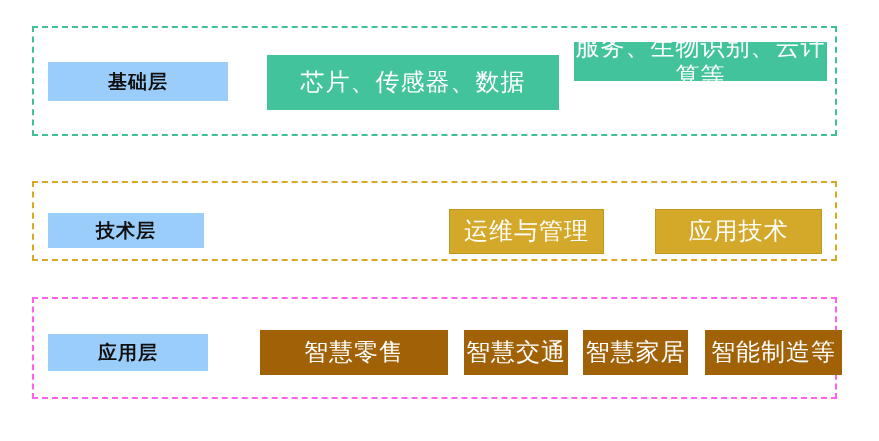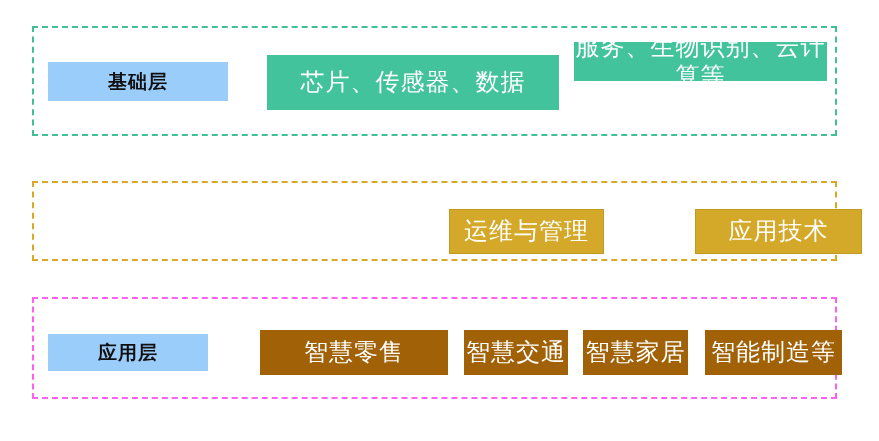--- a/index.html
+++ b/index.html
@@ -97,21 +97,21 @@
     border: none;
   }
 
   
   .n-f1 { left: 267px; top: 55px;  width: 292px; height: 55px; }
   .n-f2 { left: 574px; top: 42px;  width: 253px; height: 39px; }
 
   
   .n-t1 { left: 266px; top: 209px; width: 159px; height: 45px; }
   .n-t2 { left: 449px; top: 209px; width: 155px; height: 45px; }
-  .n-t3 { left: 655px; top: 209px; width: 167px; height: 45px; margin-left: 40px; }
+  .n-t3 { left: 655px; top: 209px; width: 167px; height: 45px; }
 
   
   .n-a1 { left: 260px; top: 330px; width: 188px; height: 45px; }
   .n-a2 { left: 464px; top: 330px; width: 104px; height: 45px; }
   .n-a3 { left: 583px; top: 330px; width: 105px; height: 45px; }
   .n-a4 { left: 705px; top: 330px; width: 137px; height: 45px; }
 </style>
 </head>
 <body>
 
@@ -120,20 +120,21 @@
   <div class="layer-group foundation"></div>
 
   <div class="layer-label l1">基础层</div>
 
   <div class="node green n-f1">芯片、传感器、数据</div>
 
   <div class="node green n-f2">服务、生物识别、云计算等</div>
 
   <div class="layer-group technology"></div>
 
+  <div class="layer-label l2">技术层</div>
 
 
   <div class="node gold n-t2">运维与管理</div>
 
   <div class="node gold n-t3">应用技术</div>
 
   <div class="layer-group application"></div>
 
   <div class="layer-label l3">应用层</div>
 

